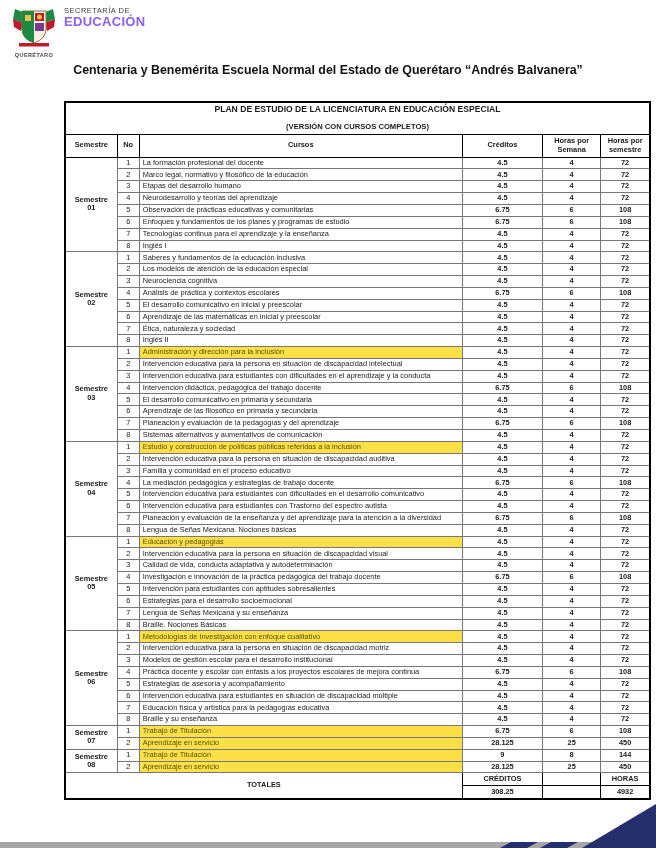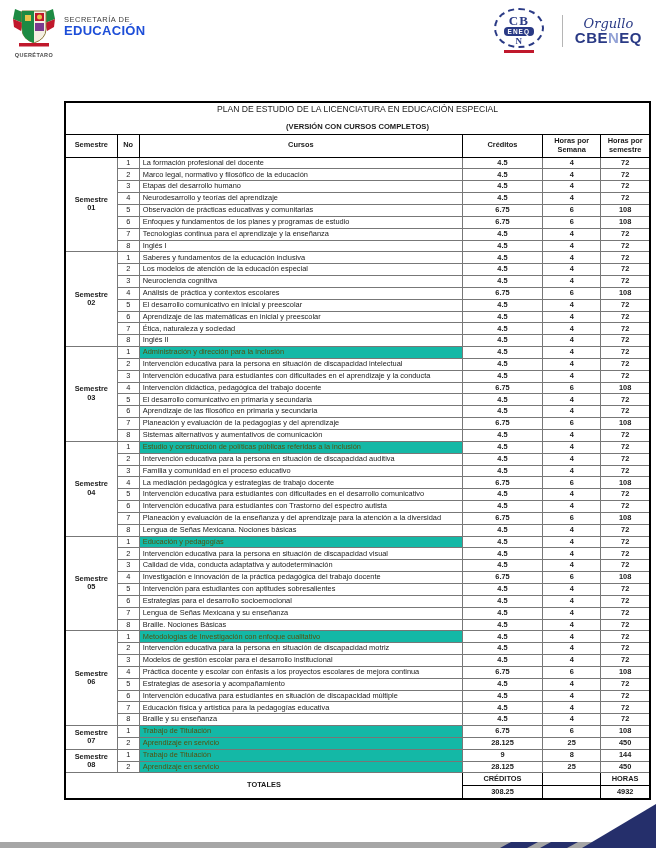--- a/index.html
+++ b/index.html
@@ -3,23 +3,23 @@
 <meta charset="utf-8">
 <style>
   * { margin:0; padding:0; box-sizing:border-box; }
   html,body { width:656px; height:848px; background:#ffffff; font-family:"Liberation Sans", sans-serif; color:#1a1a1a; overflow:hidden; }
   .page { position:relative; width:656px; height:848px; background:#fff; }
 
   
   .hdr-left { position:absolute; top:7px; left:12px; display:flex; align-items:flex-start; }
   .coat { width:44px; position:relative; text-align:center; }
   .coat .qro { display:block; font-size:5.5px; font-weight:bold; color:#4a4a4a; letter-spacing:.4px; margin-top:1px; }
-  .sec-text { margin-left:8px; margin-top:9px; line-height:1.05; }
+  .sec-text { margin-left:8px; line-height:1.05; }
   .sec-text .l1 { font-size:7.5px; color:#3c3c3c; letter-spacing:.5px; }
-  .sec-text .l2 { font-size:13px; font-weight:bold; color:#1d4ed8; letter-spacing:.3px; }
+  .sec-text .l2 { font-size:13px; font-weight:bold; color:#8b5cf6; letter-spacing:.3px; }
 
   .hdr-right { position:absolute; top:8px; right:14px; display:flex; align-items:center; }
   .seal { width:58px; text-align:center; position:relative; }
   .seal .wreath { width:50px; height:40px; margin:0 auto; border:2.5px dashed #2a3a85; border-radius:50%; position:relative; }
   .seal .cb { position:absolute; top:3px; left:0; right:0; font-family:"Liberation Serif", serif; font-size:13px; font-weight:bold; color:#2a3a85; letter-spacing:1px; }
   .seal .eneq { position:absolute; top:17px; left:8px; right:8px; background:#2a3a85; color:#fff; border-radius:4px; font-size:6.5px; font-weight:bold; letter-spacing:1px; padding:1px 0; }
   .seal .n { position:absolute; top:26px; left:0; right:0; font-family:"Liberation Serif", serif; font-size:9px; font-weight:bold; color:#2a3a85; }
   .seal .redbar { width:30px; height:3px; background:#c0182c; margin:2px auto 0; }
   .hdr-div { width:1px; height:32px; background:#b5b5b5; margin:0 12px 0 14px; }
   .orgullo-box { text-align:center; line-height:1; }
@@ -29,31 +29,31 @@
 
   .school-title { position:absolute; top:63px; left:0; width:656px; text-align:center; font-size:12.4px; font-weight:bold; color:#111; }
 
   
   .plan-wrap { position:absolute; top:101px; left:64px; width:587px; }
   table.plan { border-collapse:collapse; width:587px; table-layout:fixed; }
   table.plan td, table.plan th { border:1px solid #777; padding:0 3px; font-size:7.4px; line-height:1.15; overflow:hidden; white-space:nowrap; }
   table.plan { border:2px solid #000; }
 
   tr.title-row td { border:1px solid #000; border-bottom:1.2px solid #000; height:27px; text-align:center; padding:2px 0; }
-  .t1 { font-size:8.6px; font-weight:normal; }
+  .t1 { font-size:8.6px; font-weight:bold; }
   .t2 { font-size:7.6px; font-weight:bold;margin-top:8px; }
 
   tr.head-row th { border:1px solid #000; border-bottom:1.5px solid #000; height:23px; text-align:center; font-weight:bold; font-size:7.4px; white-space:normal; line-height:1.2; padding:0 1px; }
 
   tbody.rows tr { height:11.85px; }
   tr.sem-start td { border-top:1.5px solid #000; }
   td.c-sem { border-left:1px solid #000; font-weight:bold; text-align:center; font-size:7.4px; line-height:1.3; border-right:1px solid #777; }
   td.c-no { text-align:center; }
   td.c-curso { text-align:left; }
-  td.c-curso.hl { background:#14b8a6; color:#55500f; }
+  td.c-curso.hl { background:#fde047; color:#55500f; }
   td.c-num { text-align:center; font-weight:600; }
   td:last-child { border-right:1px solid #000; }
 
   tbody.totals tr { height:13px; }
   tbody.totals td { border-color:#000; font-weight:bold; text-align:center; }
   td.c-totlabel { font-size:7.8px;margin-left:8px; }
   tbody.totals td.c-tot { font-size:7.4px; }
 
   
   .footer-deco { position:absolute; left:0; bottom:0; width:656px; height:60px; }
@@ -79,36 +79,22 @@
         <rect x="6" y="36" width="30" height="3.5" fill="#c0182c"></rect>
       </svg>
       <span class="qro">QUERÉTARO</span>
     </div>
     <div class="sec-text">
       <div class="l1">SECRETARÍA DE</div>
       <div class="l2">EDUCACIÓN</div>
     </div>
   </div>
 
-  <div class="hdr-right">
-    <div class="seal">
-      <div class="wreath">
-        <div class="cb">CB</div>
-        <div class="eneq">ENEQ</div>
-        <div class="n">N</div>
-      </div>
-      <div class="redbar"></div>
-    </div>
-    <div class="hdr-div"></div>
-    <div class="orgullo-box">
-      <div class="orgullo">Orgullo</div>
-      <div class="cbeneq"><span>CBE</span><span class="mid">N</span><span>EQ</span></div>
-    </div>
-  </div>
-
+
+  <div class="school-title">Centenaria y Benemérita Escuela Normal del Estado de Querétaro “Andrés Balvanera”</div>
 
   <div class="plan-wrap">
     <table class="plan">
       <colgroup>
         <col style="width:52px">
           <col style="width:22px">
           <col style="width:322px">
         <col style="width:80px">
           <col style="width:58px">
           <col style="width:49px">

